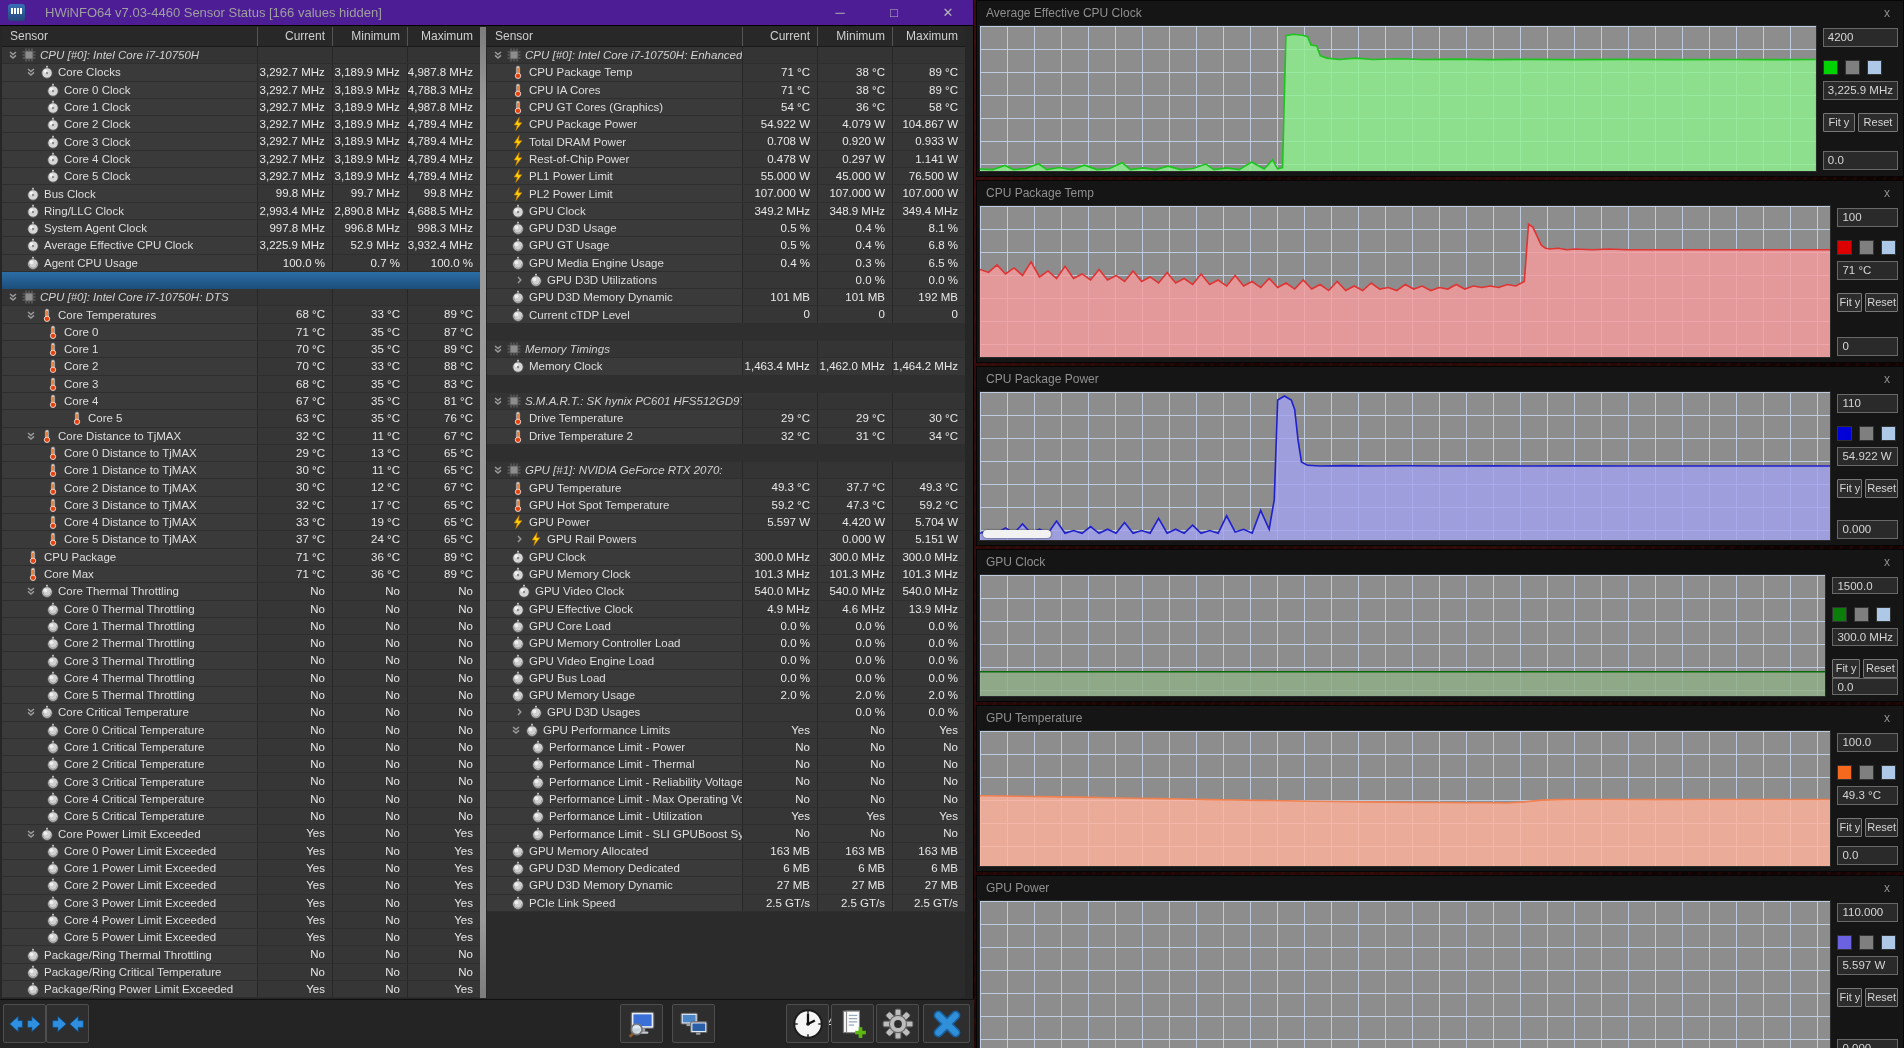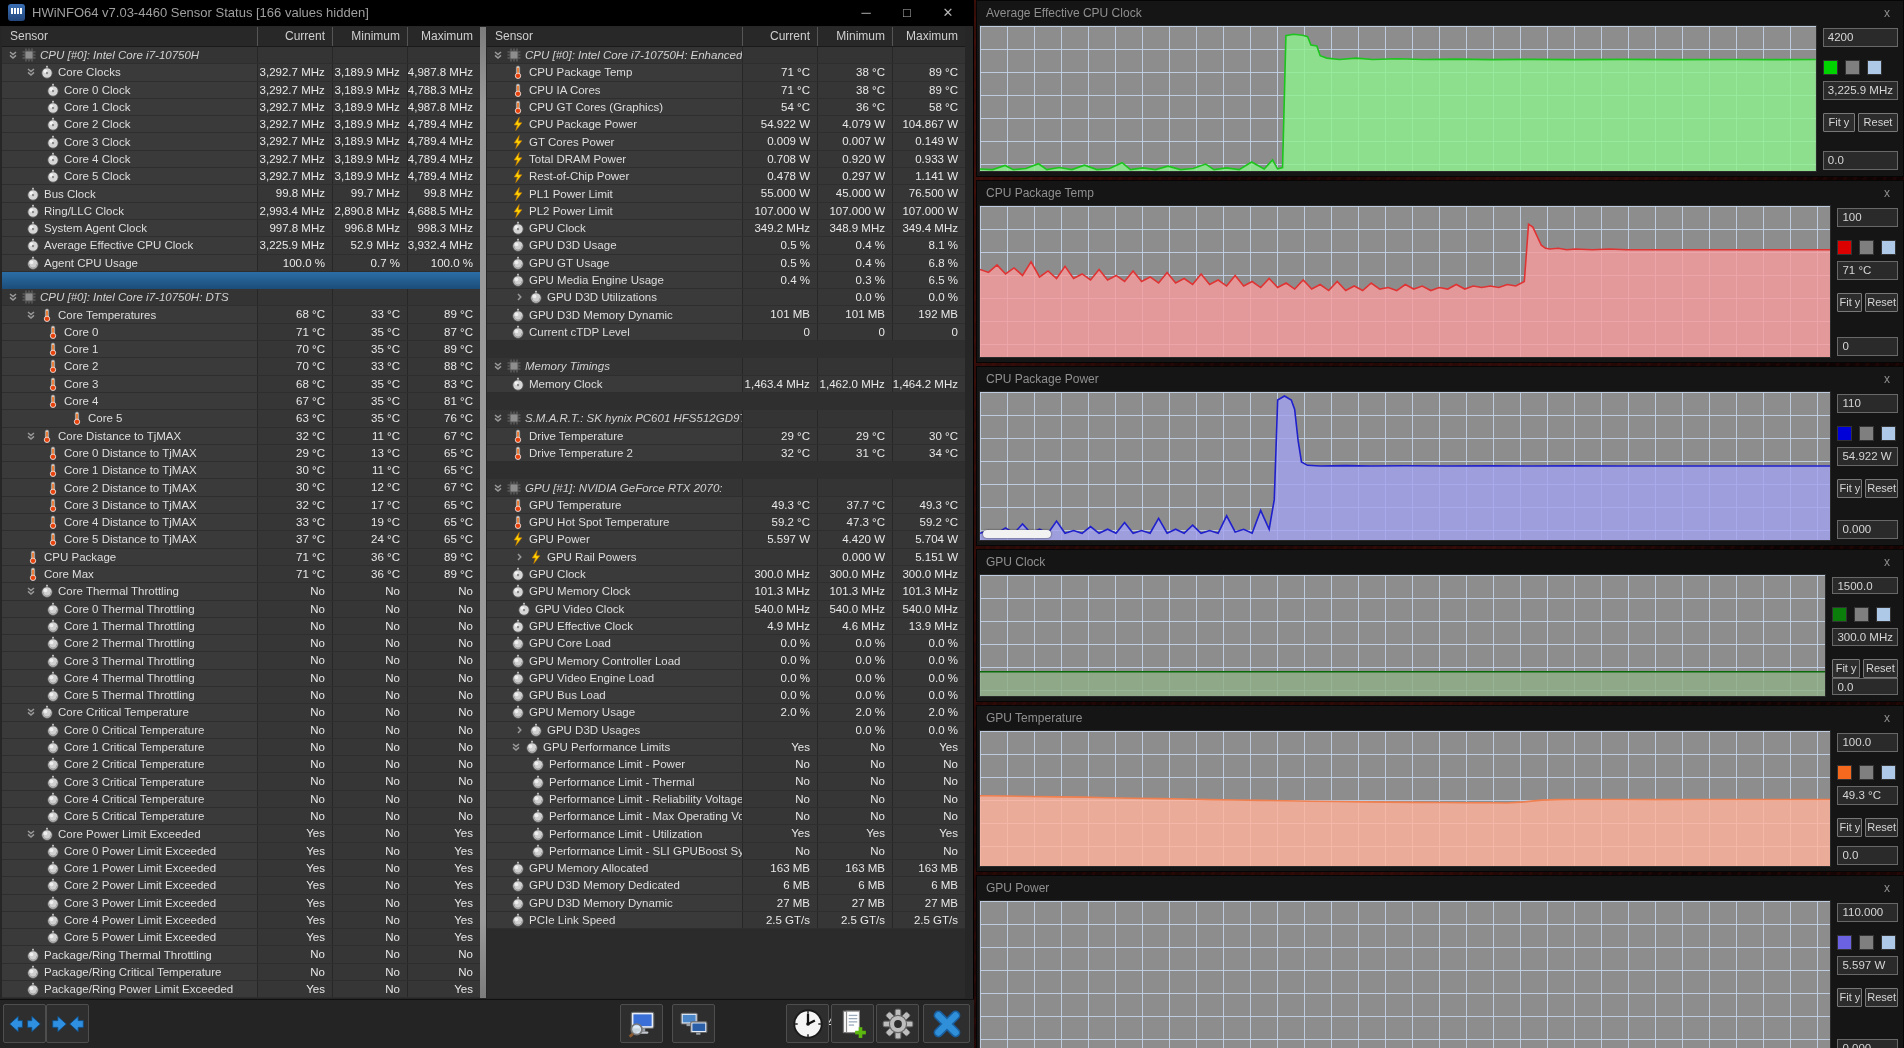--- a/index.html
+++ b/index.html
@@ -6,22 +6,22 @@
   html,body { width:1904px; height:1048px; overflow:hidden;
     font-family:"Liberation Sans", sans-serif; background:#0d0303; }
   body { position:relative;
     background:
       repeating-linear-gradient(115deg, rgba(120,20,10,0.12) 0 3px, rgba(0,0,0,0) 3px 9px),
       linear-gradient(105deg,#140404 0%,#2c0a07 16%,#0d0202 30%,#3a0e0a 46%,#150504 60%,#2f0b08 74%,#0e0303 88%,#1c0605 100%);
   }
   
   .main-window { position:absolute; left:0; top:0; width:974px; height:1048px;
     background:#262626; border-right:1px solid #000; }
-  .titlebar { position:absolute; left:0; top:0; right:0; height:26px; background:#000000;
-    display:flex; align-items:center; padding:0 8px; gap:7px; border-bottom:1px solid #000;}
+  .titlebar { position:absolute; left:0; top:0; right:0; height:26px; background:#4c1d95;
+    display:flex; align-items:center; padding:0 8px; gap:20px; border-bottom:1px solid #000;}
   .titlebar .app-icon { width:17px; height:17px; border-radius:3px;
     background:linear-gradient(#3a6fb5,#23477c); position:relative; flex:0 0 auto;}
   .titlebar .app-icon:before { content:""; position:absolute; left:3px; top:4px; width:11px; height:6px;
     background:linear-gradient(90deg,#fff 0 2px,transparent 2px 3px,#fff 3px 5px,transparent 5px 6px,#fff 6px 8px,transparent 8px 9px,#fff 9px 11px);}
   .titlebar .title { color:#9f9f9f; font-size:13px; flex:1 1 auto; white-space:nowrap; overflow:hidden;}
   .win-btn { width:34px; height:22px; color:#b5b5b5; font-size:13px; text-align:center; line-height:22px; flex:0 0 auto;}
   .panels { position:absolute; left:0; top:27px; width:974px; height:971px; }
   .panel { position:absolute; top:0; height:100%; width:478px; background:#2b2b2b; overflow:hidden;}
   .panel.left { left:2px; } .panel.mid { left:487px; }
   .vscroll { position:absolute; left:480px; top:0; width:6px; height:100%;
@@ -970,31 +970,20 @@
         <div class="row">
           <div class="cell-name" style="padding-left:24px">
             <svg class="icon" viewBox="0 0 14 14">
               <polygon points="8.2,0.5 3.2,8 6.4,8 4.8,13.5 10.8,5.8 7.4,5.8" fill="#ffd400" stroke="#c87e00" stroke-width="0.7"></polygon>
             </svg>
             <span>CPU Package Power</span>
           </div>
           <div class="cell-val">54.922 W</div>
           <div class="cell-val">4.079 W</div>
           <div class="cell-val">104.867 W</div>
-        </div>
-        <div class="row">
-          <div class="cell-name" style="padding-left:24px">
-            <svg class="icon" viewBox="0 0 14 14">
-              <polygon points="8.2,0.5 3.2,8 6.4,8 4.8,13.5 10.8,5.8 7.4,5.8" fill="#ffd400" stroke="#c87e00" stroke-width="0.7"></polygon>
-            </svg>
-            <span>GT Cores Power</span>
-          </div>
-          <div class="cell-val">0.009 W</div>
-          <div class="cell-val">0.007 W</div>
-          <div class="cell-val">0.149 W</div>
         </div>
         <div class="row">
           <div class="cell-name" style="padding-left:24px">
             <svg class="icon" viewBox="0 0 14 14">
               <polygon points="8.2,0.5 3.2,8 6.4,8 4.8,13.5 10.8,5.8 7.4,5.8" fill="#ffd400" stroke="#c87e00" stroke-width="0.7"></polygon>
             </svg>
             <span>Total DRAM Power</span>
           </div>
           <div class="cell-val">0.708 W</div>
           <div class="cell-val">0.920 W</div>

